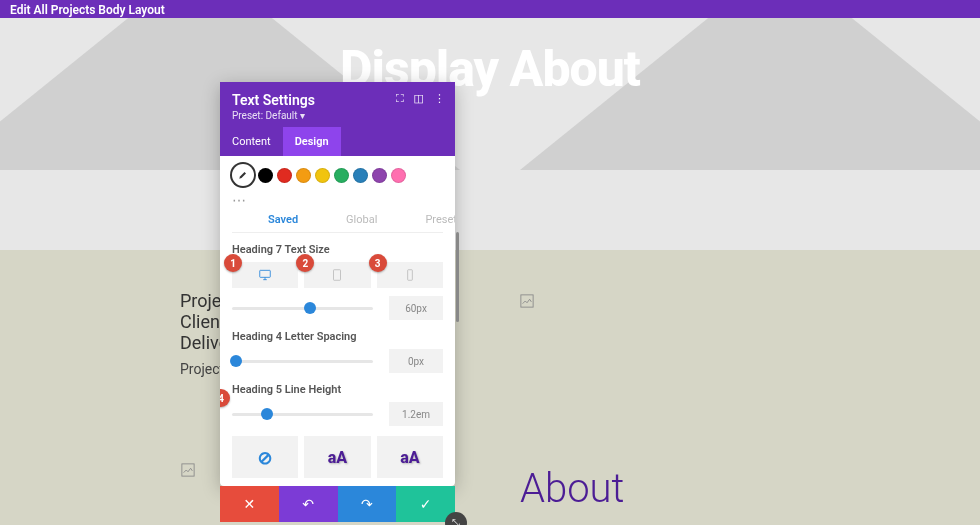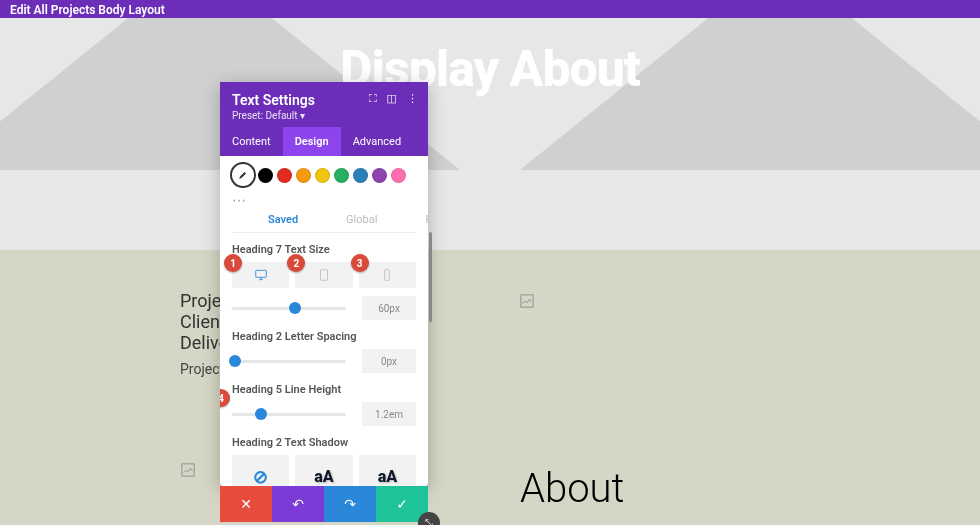--- a/index.html
+++ b/index.html
@@ -12,24 +12,24 @@
 .geo-band::before, .geo-band::after { content:""; position:absolute; width:0; height:0; }
 .geo-band::before { left:-60px; top:-40px; border-left:260px solid transparent; border-right:260px solid transparent; border-bottom:210px solid #b3b3b3; opacity:0.45; }
 .geo-band::after { right:-60px; top:-40px; border-left:260px solid transparent; border-right:260px solid transparent; border-bottom:210px solid #b3b3b3; opacity:0.45; }
 .hero-title { position: absolute; top: 40px; left: 0; right: 0; text-align: center; font-size: 50px; font-weight: 800; color: #fff; letter-spacing: -1px; }
 
 .left-block { position: absolute; top: 290px; left: 180px; color: #333; }
 .left-block .line { font-size: 18px; }
 .left-block .sub { font-size: 14px; margin-top: 8px; color: #444; }
 .img-placeholder { position:absolute; width:14px; height:14px; }
 .img-placeholder svg { width:14px; height:14px; display:block; }
-.about-title { position: absolute; top: 465px; left: 520px; font-size: 40px; font-weight: 300; color: #000000; }
-
-
-.panel { position: absolute; top: 82px; left: 220px; width: 208px; background: #fff; border-radius: 4px; box-shadow: 0 4px 18px rgba(0,0,0,0.25); overflow: visible; }
+.about-title { position: absolute; top: 465px; left: 520px; font-size: 40px; font-weight: 300; color: #4c1d95; }
+
+
+.panel { position: absolute; top: 82px; left: 220px; width: 235px; background: #fff; border-radius: 4px; box-shadow: 0 4px 18px rgba(0,0,0,0.25); overflow: visible; }
 .panel-head { background: #6c2eb9; color: #fff; padding: 10px 12px 6px; }
 .panel-head .title { font-size: 14px; font-weight: 600; }
 .panel-head .preset { font-size: 10px; opacity: .85; margin-top: 2px; }
 .panel-icons { position: absolute; top: 10px; right: 10px; display:flex; gap:10px; }
 .panel-icons span { color:#fff; font-size:11px; cursor:pointer; }
 .panel-tabs { display:flex; background:#6c2eb9; }
 .panel-tabs div { padding: 8px 12px; font-size: 11px; color:#fff; cursor:pointer; }
 .panel-tabs .active { background:#8e44ec; font-weight:600; }
 
 .panel-body { padding: 8px 12px 12px; max-height: 330px; overflow:hidden; }
@@ -50,21 +50,21 @@
 .num-badge { position:absolute; left:-8px; top:-8px; width:18px; height:18px; border-radius:50%; background:#d94a3a; color:#fff; font-size:10px; font-weight:700; display:flex; align-items:center; justify-content:center; box-shadow:0 1px 2px rgba(0,0,0,.3); }
 
 .slider-row { display:flex; align-items:center; gap:16px; margin-bottom:10px; }
 .track { flex:1; height:3px; background:#e6e6e6; border-radius:3px; position:relative; }
 .thumb { position:absolute; top:50%; transform:translate(-50%,-50%); width:12px; height:12px; border-radius:50%; background:#2b87da; cursor:pointer; }
 .val { width:54px; height:24px; background:#f2f2f2; font-size:10px; color:#888; display:flex; align-items:center; justify-content:center; }
 
 .shadow-grid { display:flex; gap:6px; }
 .shadow-cell { flex:1; height:42px; background:#f2f2f2; display:flex; align-items:center; justify-content:center; cursor:pointer; font-size:16px; color:#ccc; font-weight:800; }
 .shadow-cell.none { color:#2b87da; font-size:18px; }
-.shadow-cell .aA { text-shadow: 1px 1px 2px rgba(0,0,0,.25); color:#0f172a; }
+.shadow-cell .aA { text-shadow: 1px 1px 2px rgba(0,0,0,.25); color:#4c1d95; }
 
 .panel-foot { display:flex; height:36px; position:absolute; bottom:-36px; left:0; right:0; }
 .pf { flex:1; display:flex; align-items:center; justify-content:center; color:#fff; cursor:pointer; font-size:14px; }
 .pf.close{background:#e74c3c;} .pf.undo{background:#7c3bd6;} .pf.redo{background:#2b87da;} .pf.ok{background:#1fc39a;}
 .resize-handle { position:absolute; right:-12px; bottom:-48px; width:22px; height:22px; border-radius:50%; background:#444; color:#fff; font-size:10px; display:flex; align-items:center; justify-content:center; cursor:nwse-resize; }
 
 .scroll-indicator { position:absolute; right:-4px; top:150px; width:3px; height:90px; background:#888; border-radius:2px; }
 </style>
 </head>
 <body>
@@ -106,21 +106,20 @@
     <div class="preset">Preset: Default ▾</div>
     <div class="panel-icons">
       <span>⛶</span>
       <span>◫</span>
       <span>⋮</span>
     </div>
   </div>
   <div class="panel-tabs">
     <div>Content</div>
     <div class="active">Design</div>
-    <div>Advanced</div>
   </div>
 
   <div class="panel-body">
     <div class="swatches">
       <span style="width:22px;height:22px;border-radius:50%;background:#fff;display:flex;align-items:center;justify-content:center;box-shadow:0 0 0 2px #333;">
         <svg viewBox="0 0 16 16" width="12" height="12">
             <path d="M3 13l1-3 6-6 2 2-6 6-3 1z" fill="#333"></path>
           </svg>
       </span>
       <span class="sw sw-black"></span>
@@ -162,40 +161,39 @@
           </svg>
       </div>
     </div>
     <div class="slider-row">
       <div class="track">
           <div class="thumb" style="left:55%"></div>
         </div>
       <div class="val">60px</div>
     </div>
 
-    <div class="field-label">Heading 2 Letter Spacing</div>
+    <div class="field-label">Heading 4 Letter Spacing</div>
     <div class="slider-row">
       <div class="track">
           <div class="thumb" style="left:3%"></div>
         </div>
       <div class="val">0px</div>
     </div>
 
     <div class="field-label" style="position:relative">
       <span class="num-badge" style="left:-20px; top:6px;">4</span>
       <span>Heading 5 Line Height</span>
     </div>
     <div class="slider-row">
       <div class="track">
           <div class="thumb" style="left:25%"></div>
         </div>
       <div class="val">1.2em</div>
     </div>
 
-    <div class="field-label">Heading 2 Text Shadow</div>
     <div class="shadow-grid">
       <div class="shadow-cell none">⊘</div>
       <div class="shadow-cell">
           <span class="aA">aA</span>
         </div>
       <div class="shadow-cell">
           <span class="aA">aA</span>
         </div>
     </div>
   </div>

